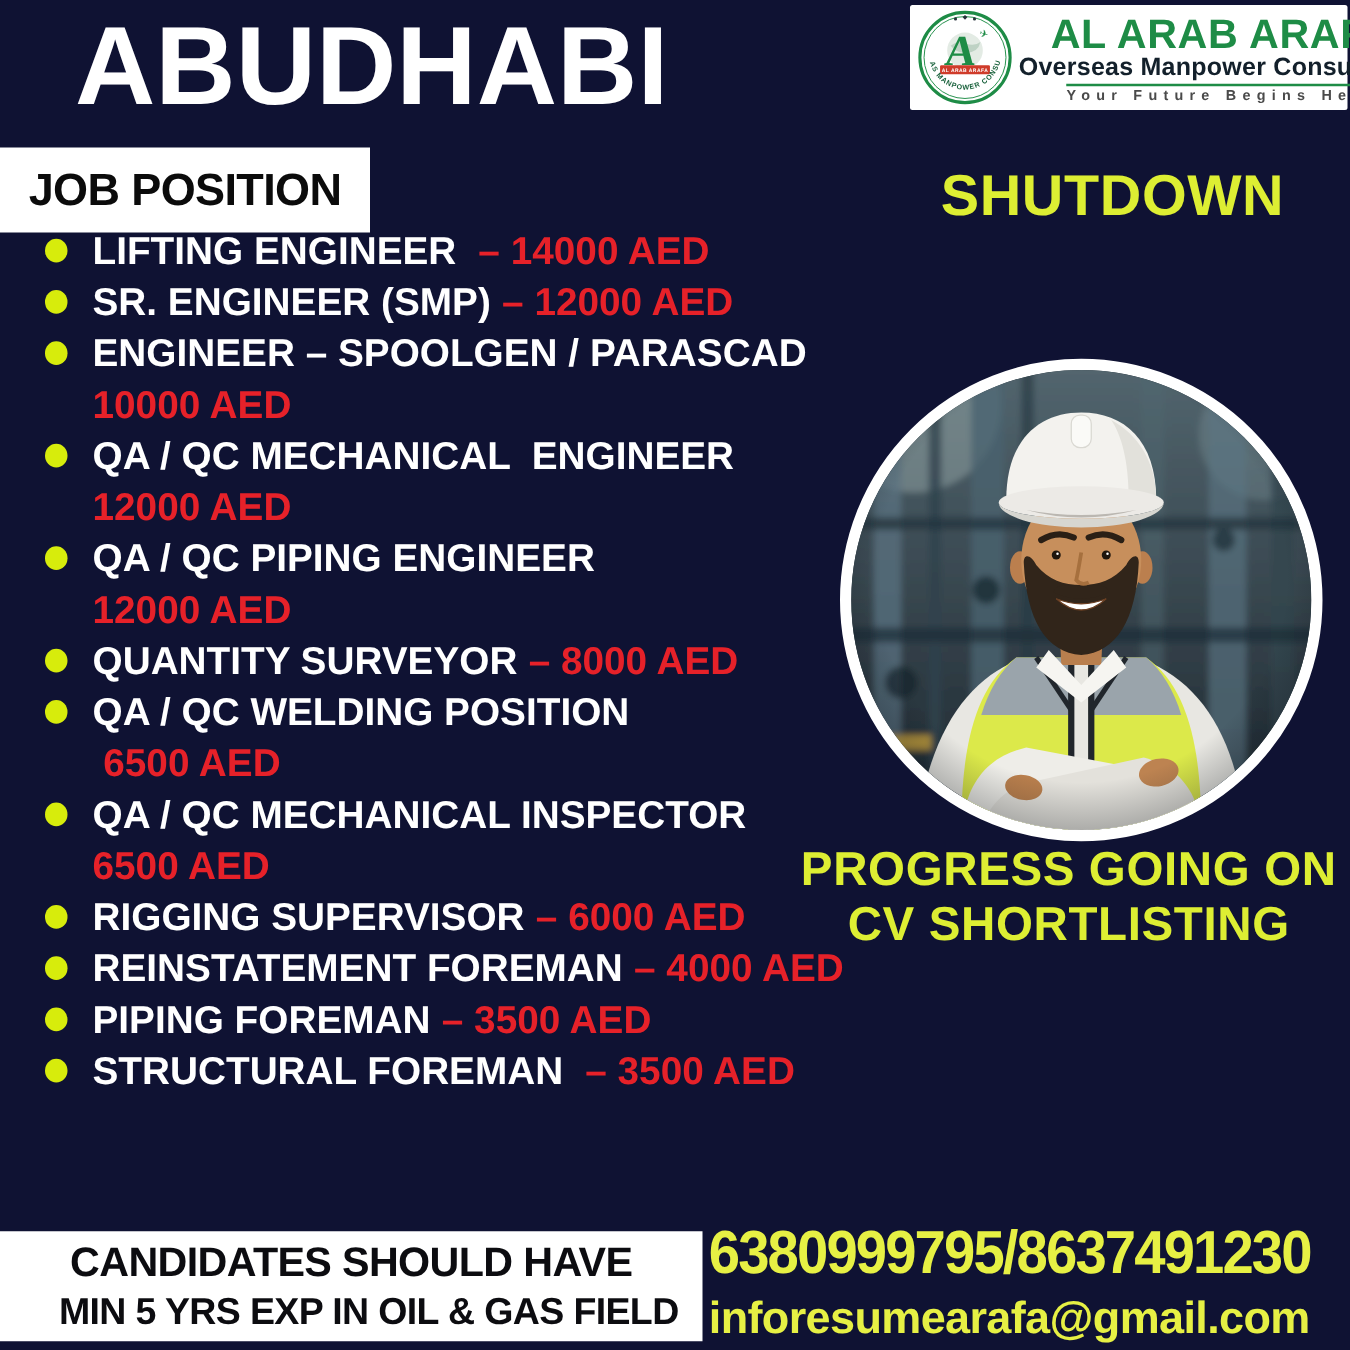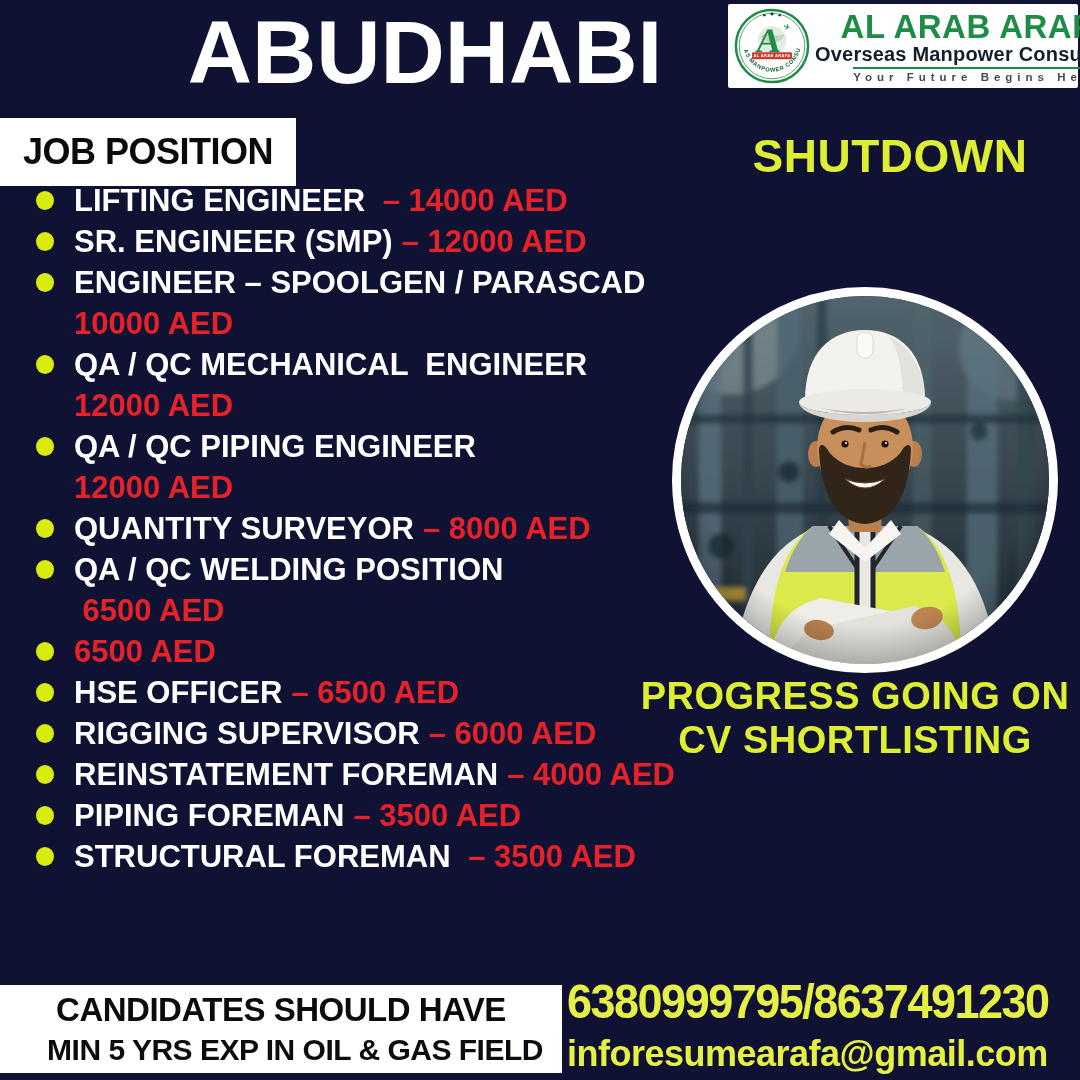--- a/index.html
+++ b/index.html
@@ -7,21 +7,21 @@
     --c-green:#1e8c46; --c-seal_red:#cf3b2a; --c-ink:#0c0c10; --c-white:#ffffff;
     --c-tagline_gray:#4a4a4a;
   }
   *{margin:0;padding:0;box-sizing:border-box;}
   html,body{background:#222;}
   body{font-family:"Liberation Sans", sans-serif;}
   .poster{position:relative;width:1080px;height:1080px;background:var(--c-navy);overflow:hidden;margin:0 auto;}
 
   
   .title{position:absolute;left:60px;top:0px;width:730px;height:104px;line-height:104px;
-    text-align:center;color:var(--c-white);font-size:89px;font-weight:800;letter-spacing:0px;white-space:nowrap;}
+    color:var(--c-white);font-size:89px;font-weight:800;letter-spacing:0px;white-space:nowrap;}
   .logo-box{position:absolute;left:728px;top:4px;width:350px;height:84px;background:var(--c-white);
     display:flex;align-items:center;gap:5px;padding:3px 6px;border-radius:2px;}
   .seal{flex:0 0 auto;}
   .logo-text{flex:1;display:flex;flex-direction:column;align-items:center;}
   .brand-name{color:var(--c-green);font-size:33px;font-weight:800;line-height:33px;letter-spacing:.5px;white-space:nowrap;}
   .brand-subtitle{color:#13202b;font-size:20px;font-weight:700;line-height:23px;letter-spacing:.2px;white-space:nowrap;}
   .brand-rule{width:250px;height:2px;background:var(--c-green);margin:1px 0 2px 0;}
   .brand-tagline{color:var(--c-tagline_gray);font-size:11.5px;font-weight:700;letter-spacing:5px;white-space:nowrap;}
 
   
@@ -149,31 +149,25 @@
       <span class="bullet"></span>
       <div class="job-lines">
         <div class="jl"><span class="job-title">QA / QC WELDING POSITION</span></div>
         <div class="jl2 job-salary"> 6500 AED</div>
       </div>
     </li>
 
     <li class="job-item">
       <span class="bullet"></span>
       <div class="job-lines">
+        <div class="jl"><span class="job-title">QA / QC MECHANICAL INSPECTOR</span></div>
         <div class="jl2 job-salary">6500 AED</div>
       </div>
     </li>
 
-    <li class="job-item">
-      <span class="bullet"></span>
-      <div class="job-lines">
-        <div class="jl"><span class="job-title">HSE OFFICER</span><span class="job-salary">– 6500 AED</span></div>
-
-      </div>
-    </li>
 
     <li class="job-item">
       <span class="bullet"></span>
       <div class="job-lines">
         <div class="jl"><span class="job-title">RIGGING SUPERVISOR</span><span class="job-salary">– 6000 AED</span></div>
 
       </div>
     </li>
 
     <li class="job-item">

